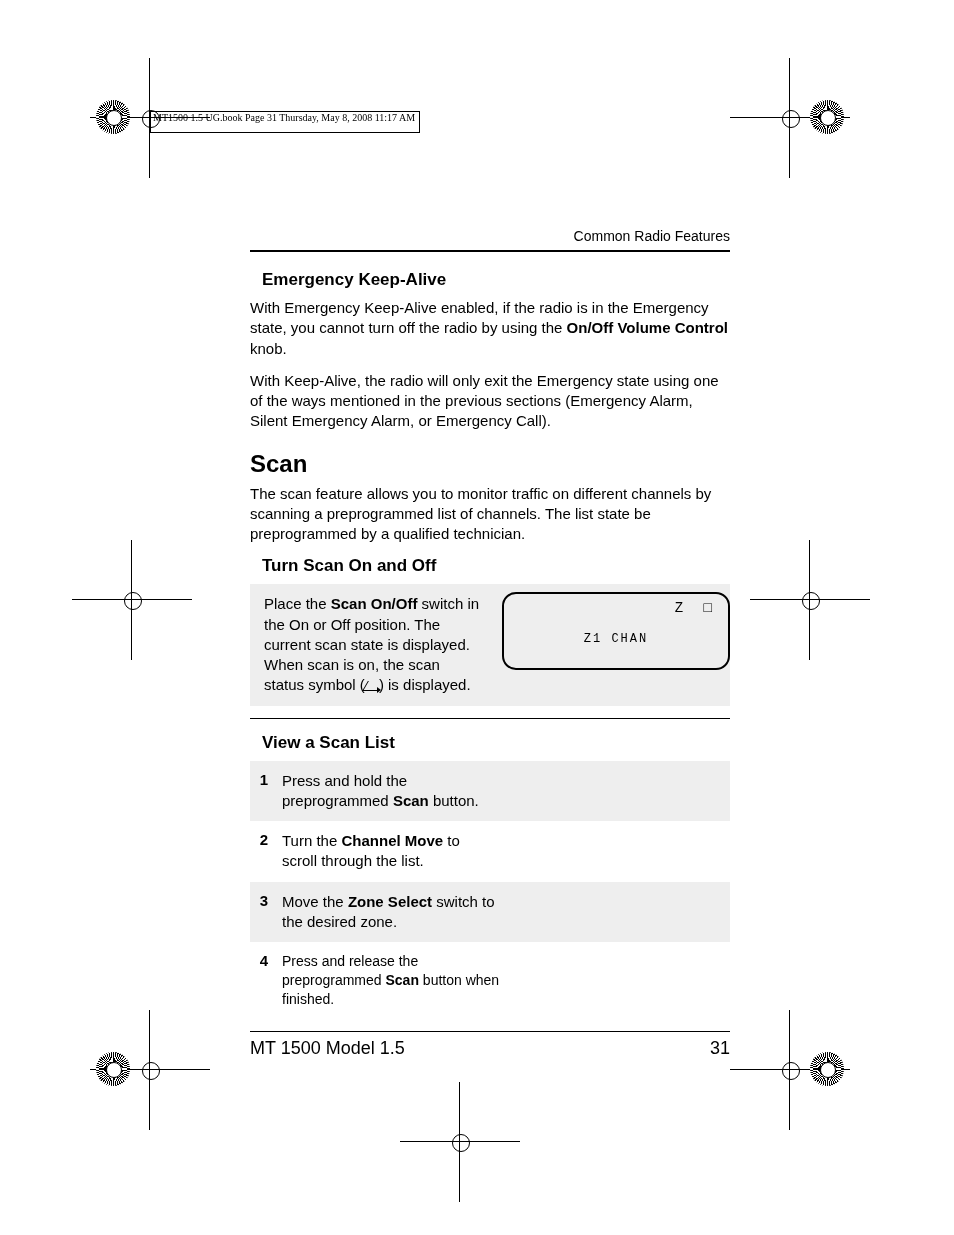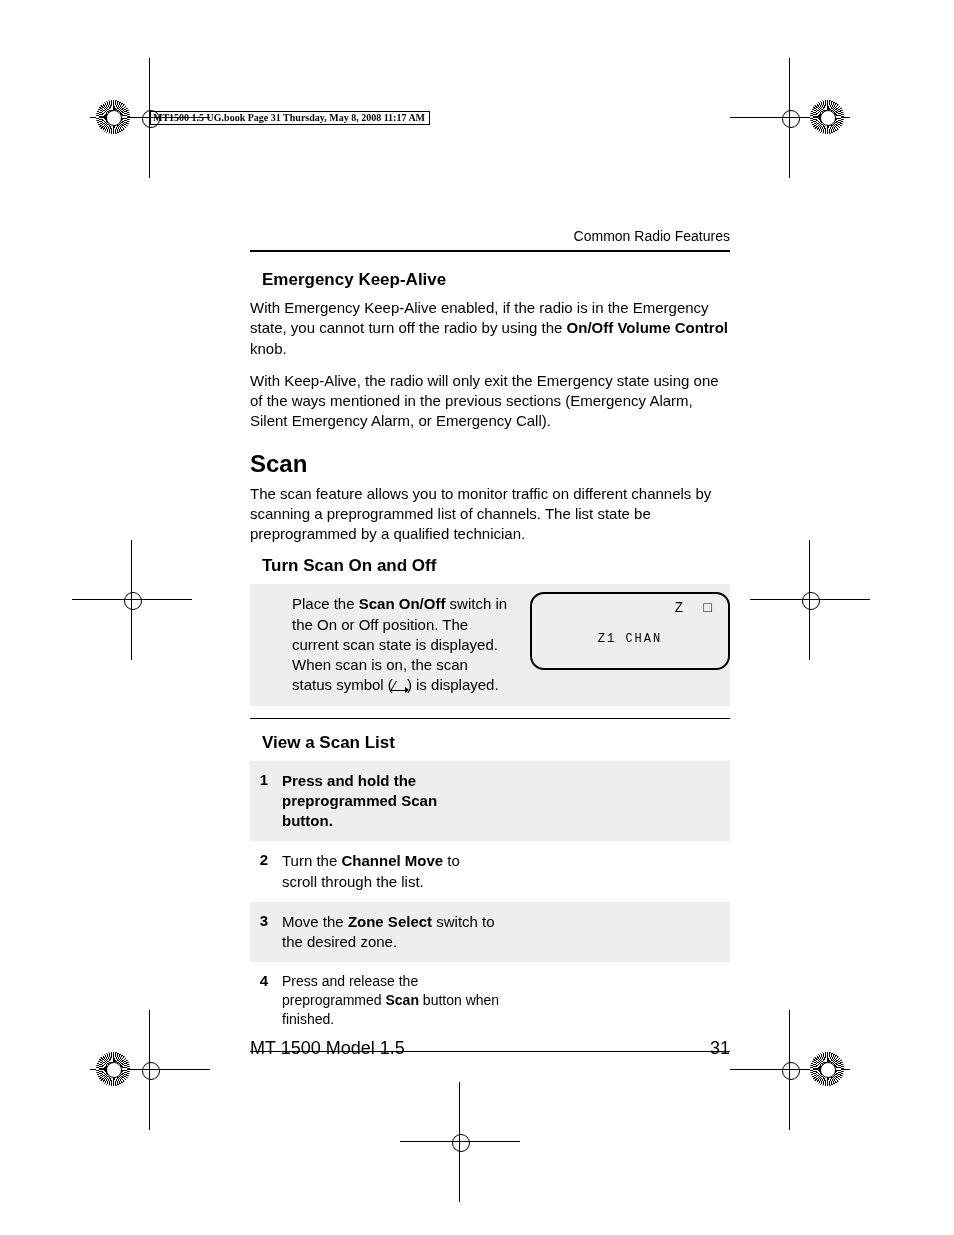--- a/index.html
+++ b/index.html
@@ -34,21 +34,21 @@
     margin: 12px 0 14px 0;
   }
   h2.sub { font-size: 17px; font-weight: bold; margin: 6px 0 8px 12px; }
   h1.main { font-size: 24px; font-weight: bold; margin: 18px 0 6px 0; }
   p { font-size: 15px; line-height: 1.35; margin: 6px 0 12px 0; }
   .step-row { display: flex; align-items: flex-start; }
   .step-num { width: 28px; flex: 0 0 28px; font-weight: bold; font-size: 15px; text-align: center; padding-top: 10px;}
   .step-text { flex: 1; font-size: 15px; line-height: 1.35; padding: 10px 6px 10px 4px;}
   .step-shaded { background: #eee; }
   .turn-scan-wrap { display:flex; align-items:flex-start; }
-  .turn-scan-text { flex: 0 0 220px; font-size:15px; line-height:1.35; padding: 10px 8px 10px 42px;}
+  .turn-scan-text { flex: 0 0 220px; font-size:15px; line-height:1.35; padding: 10px 8px 10px 14px;}
   .lcd-wrap { flex:1; padding: 8px 0 8px 10px;}
   .lcd {
     border: 2px solid #000;
     border-radius: 14px;
     height: 74px;
     position: relative;
     font-family: "Courier New", monospace;
     letter-spacing: 2px;
   }
   .lcd .icons { position:absolute; top:6px; right:10px; font-size:14px; letter-spacing:6px;}
@@ -61,21 +61,21 @@
     display:flex;
     justify-content:space-between;
     font-size:18px;
   }
   .printmeta {
     position:absolute;
     left:150px; top:111px;
     font-size:10px;
     font-family: "Times New Roman", serif;
   }
-  .printmeta .box { border:1px solid #000; display:inline-block; padding:0 4px 1px 2px;font-weight:bold;}
+  .printmeta .box { border:1px solid #000; display:inline-block; padding:0 4px 9px 2px;}
   
   .reg {
     position:absolute; width:120px; height:120px; pointer-events:none;
   }
   .reg .h { position:absolute; top:59px; left:0; width:120px; border-top:1.5px solid #000;}
   .reg .v { position:absolute; left:59px; top:0; height:120px; border-left:1.5px solid #000;}
   .reg .c1 { position:absolute; left:52px; top:52px; width:16px; height:16px; border:1.5px solid #000; border-radius:50%;}
   .reg .hub { position:absolute; width:34px; height:34px; }
   .reg .hub .o { position:absolute; inset:0; border-radius:50%; background:
      repeating-conic-gradient(#000 0deg 4deg, #fff 4deg 8deg);}
@@ -176,21 +176,21 @@
         <div class="line">Z1 CHAN</div>
       </div>
     </div>
   </div>
   <hr class="rule-thin">
 
   <h2 class="sub">View a Scan List</h2>
 
   <div class="step-row step-shaded">
     <div class="step-num">1</div>
-    <div class="step-text" style="max-width:200px;font-weight:bold;">
+    <div class="step-text" style="max-width:200px;">
       <span>Press and hold the preprogrammed </span><b>Scan</b><span> button.</span>
     </div>
   </div>
   <div class="step-row">
     <div class="step-num">2</div>
     <div class="step-text" style="max-width:200px;">
       <span>Turn the </span><b>Channel Move</b><span> to scroll through the list.</span>
     </div>
   </div>
   <div class="step-row step-shaded">

